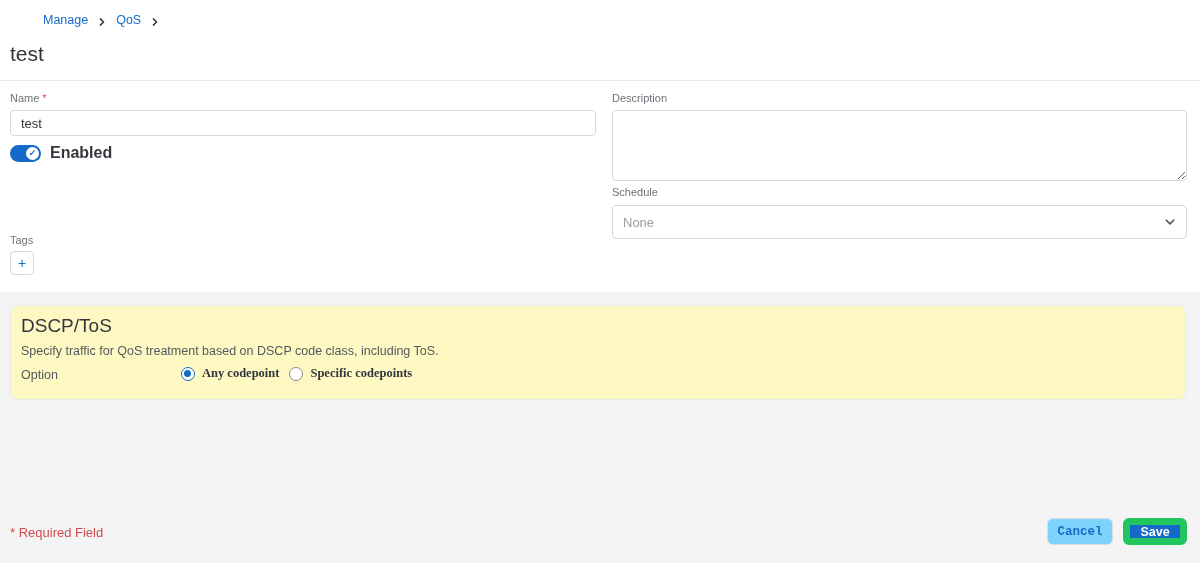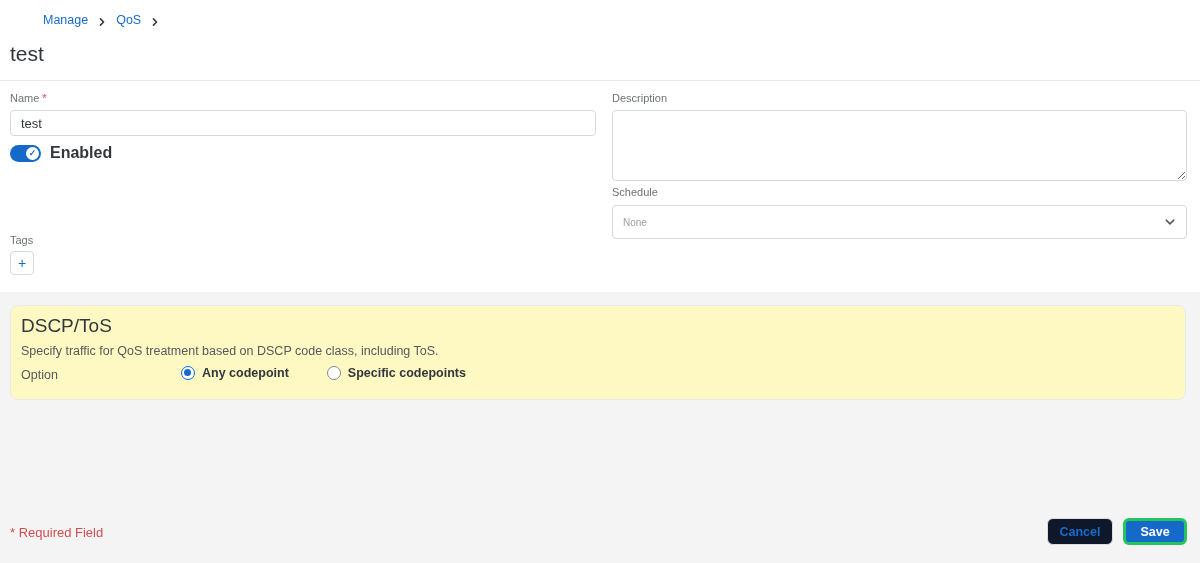--- a/index.html
+++ b/index.html
@@ -31,21 +31,21 @@
     font-size:13px; color:#33363c; padding:0 10px; outline:none; background:#fff;
   }
   .desc-area {
     position:absolute; left:612px; top:110px; width:575px; height:71px;
     border:1px solid #d7d8da; border-radius:4px; resize:both;
     font-family:"Liberation Sans",sans-serif; font-size:13px; padding:6px 10px; outline:none;
   }
   .select-box {
     position:absolute; display:flex; align-items:center; justify-content:space-between;
     border:1px solid #d7d8da; border-radius:4px; background:#fff; cursor:pointer;
-    font-size:10px; padding:16px 10px;
+    font-size:13px; padding:16px 10px;
   }
   .select-box.schedule { left:612px; top:205px; width:575px; height:25px; color:#9b9ea3; }
   .select-value-dark { color:#33363c; }
 
   
   .toggle-row { position:absolute; left:10px; top:144px; display:flex; align-items:center; gap:9px; }
   .toggle { position:relative; width:31px; height:17px; background:#1469c9; border-radius:9px; cursor:pointer; }
   .toggle-knob {
     position:absolute; right:2px; top:2px; width:13px; height:13px; background:#fff; border-radius:50%;
     display:flex; align-items:center; justify-content:center; font-size:9px; color:#1469c9; font-weight:700;
@@ -66,38 +66,38 @@
     position:absolute; left:10px; width:1176px; background:#fef9c3;
     border:1px solid #eaebec; border-radius:8px;
   }
   .card-dscp { top:13px; height:95px; }
   .card-class { top:123px; height:90px; }
   .card-title { position:absolute; left:10px; top:9px; font-size:19px; font-weight:500; color:#33363c; }
   .card-subtitle { position:absolute; left:10px; top:38px; font-size:12.5px; color:#55585e; }
   .card-row-label { position:absolute; left:10px; font-size:12.5px; color:#55585e; }
 
   
-  .radio-group { position:absolute; left:170px; top:60px; display:flex; align-items:flex-end; gap:38px; }
+  .radio-group { position:absolute; left:170px; top:60px; display:flex; align-items:flex-end; gap:10px;font-family:Liberation Serif, serif; }
   .radio-option { display:flex; align-items:center; gap:7px; cursor:pointer; }
   .radio-circle { width:14px; height:14px; border-radius:50%; border:1.5px solid #85888d; background:#fff; position:relative; }
   .radio-circle.selected { border-color:#1469c9; }
   .radio-circle.selected::after {
     content:""; position:absolute; left:2px; top:2px; width:7px; height:7px; border-radius:50%; background:#1469c9;
   }
   .radio-label { font-size:12.5px; font-weight:600; color:#33363c; }
 
   
   .select-box.class-select { left:170px; top:52px; width:406px; height:26px; }
 
   
   .required-note { position:absolute; left:10px; top:233px; font-size:13px; color:#d04c50; }
   .btn { position:absolute; top:226px; height:27px; border-radius:6px; font-family:"Liberation Sans",sans-serif;
          font-size:12.5px; font-weight:600; cursor:pointer; display:flex; align-items:center; justify-content:center; }
-  .btn-cancel { right:87px; width:66px; background:#0f172a; border:1px solid #dcdddf; color:#156cc9; }
-  .btn-save { right:13px; width:64px; background:#1469c9; border:3px solid #22c55e; color:#fff; }
+  .btn-cancel { right:87px; width:66px; background:#7dd3fc; border:1px solid #dcdddf; color:#156cc9;font-family:Liberation Mono, monospace; }
+  .btn-save { right:13px; width:64px; background:#1469c9; border:7px solid #22c55e; color:#fff; }
 
   .chev-icon { display:flex; align-items:center; }
 </style>
 </head>
 <body>
 
 <nav class="breadcrumb">
   <a class="crumb-link">Manage</a>
   <span class="crumb-sep">
     <svg width="10" height="10" viewBox="0 0 16 16">

